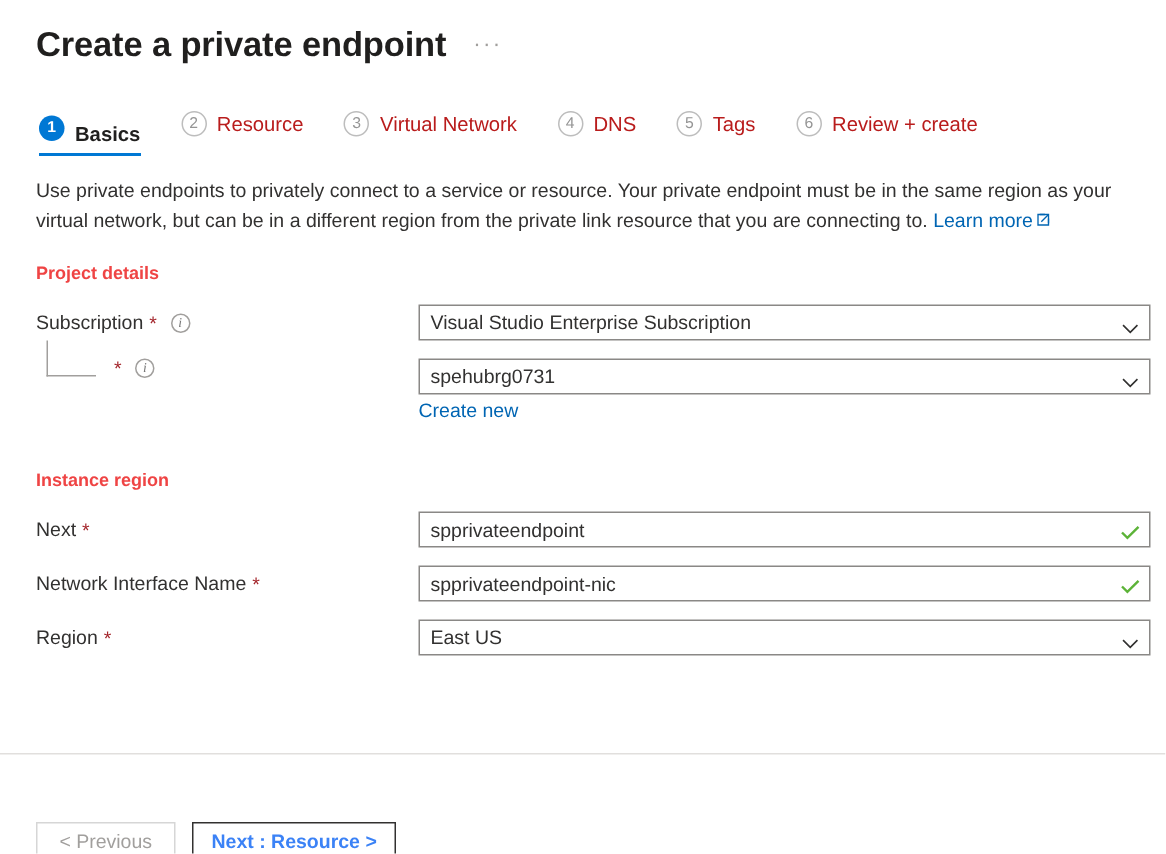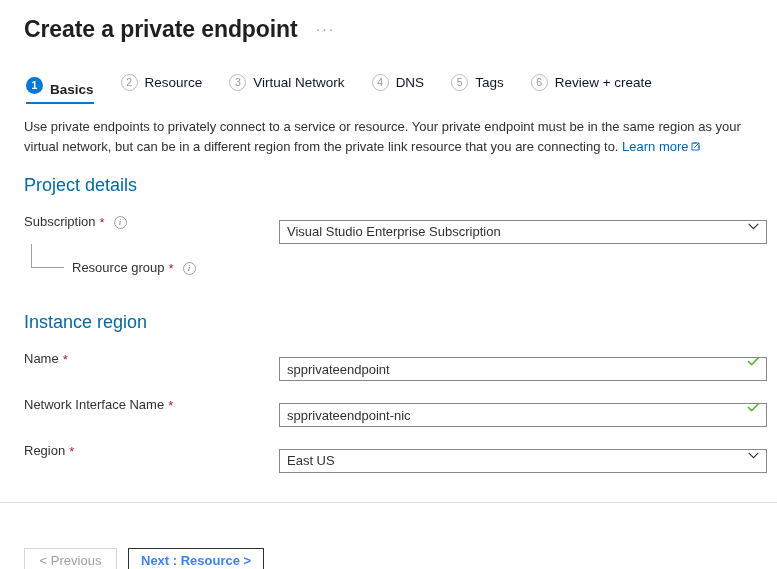--- a/index.html
+++ b/index.html
@@ -85,21 +85,21 @@
   }
   .tab .tab-label {
     font-size: 13.5px;
   }
   .tab.active .tab-label {
     color: #201f1e;
     font-weight: 700;
     margin-top: 8px;
   }
   .tab.inactive .tab-label {
-    color: #0f172a;
+    color: #b91c1c;
   }
   .tab.active::after {
     content: "";
     position: absolute;
     left: 0;
     right: 0;
     bottom: 0;
     height: 2.5px;
     background: #0078d4;
   }
@@ -122,23 +122,23 @@
     height: 9px;
     margin-left: 2px;
     position: relative;
     top: 0px;
   }
 
   
   .form-area { padding: 0 24px; margin-top: 18px; }
 
   .section-head {
-    font-size: 18px;
-    font-weight: 400;
-    color: #0369a1;
+    font-size: 12px;
+    font-weight: 700;
+    color: #ef4444;
     margin: 0 0 14px 0;
   }
 
   .field-row {
     display: flex;
     align-items: flex-start;
     margin-bottom: 12px;
     min-height: 24px;
     position: relative;
   }
@@ -194,21 +194,20 @@
     height: 24px;
     border: 1px solid #8a8886;
     background: #ffffff;
     font-family: "Liberation Sans", sans-serif;
     font-size: 13px;
     color: #323130;
     padding: 0 26px 0 7px;
     line-height: 22px;
     outline: none;
     display: block;
-    margin-top: 10px;
   }
   .ctrl.select-like {
     display: flex;
     align-items: center;
     cursor: pointer;
     user-select: none;
   }
   .chevron {
     position: absolute;
     right: 8px;
@@ -341,33 +340,43 @@
         <svg width="11" height="7" viewBox="0 0 11 7">
             <path d="M0.7,0.8 L5.5,5.6 L10.3,0.8" fill="none" stroke="#323130" stroke-width="1.1"></path>
           </svg>
       </span>
     </div>
   </div>
 
   <div class="field-row">
     <div class="field-label indented">
       <span class="tree-line"></span>
-      <span>Resource group</span>
       <span class="req">*</span>
       <span class="info-icon">i</span>
     </div>
+    <div class="field-control">
+      <div class="ctrl select-like">
+        <span>spehubrg0731</span>
+      </div>
+      <span class="chevron">
+        <svg width="11" height="7" viewBox="0 0 11 7">
+            <path d="M0.7,0.8 L5.5,5.6 L10.3,0.8" fill="none" stroke="#323130" stroke-width="1.1"></path>
+          </svg>
+      </span>
+      <a href="#" class="sub-link">Create new</a>
+    </div>
   </div>
 
   <div class="spacer-lg"></div>
 
   <div class="section-head">Instance region</div>
 
   <div class="field-row">
     <div class="field-label">
-      <span>Name</span>
+      <span>Next</span>
       <span class="req">*</span>
     </div>
     <div class="field-control">
       <input class="ctrl" type="text" value="spprivateendpoint" style="">
       <span class="check">
         <svg width="13" height="10" viewBox="0 0 13 10">
             <path d="M1,5 L4.6,8.6 L12,1.2" fill="none" stroke="#5cb338" stroke-width="1.6"></path>
           </svg>
       </span>
     </div>

